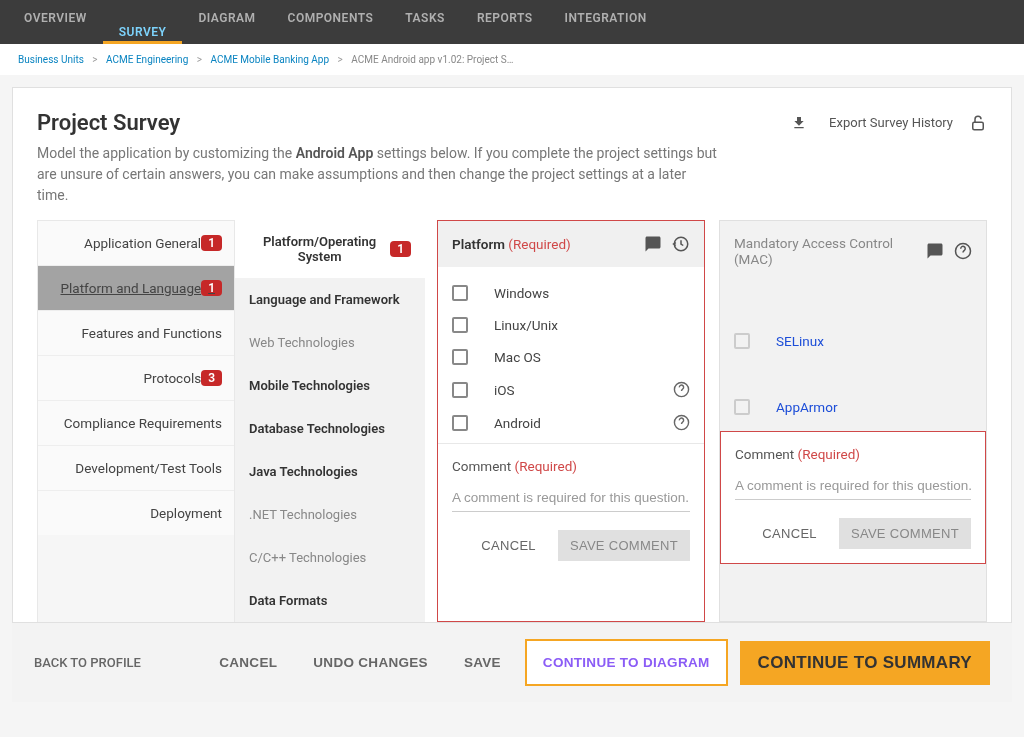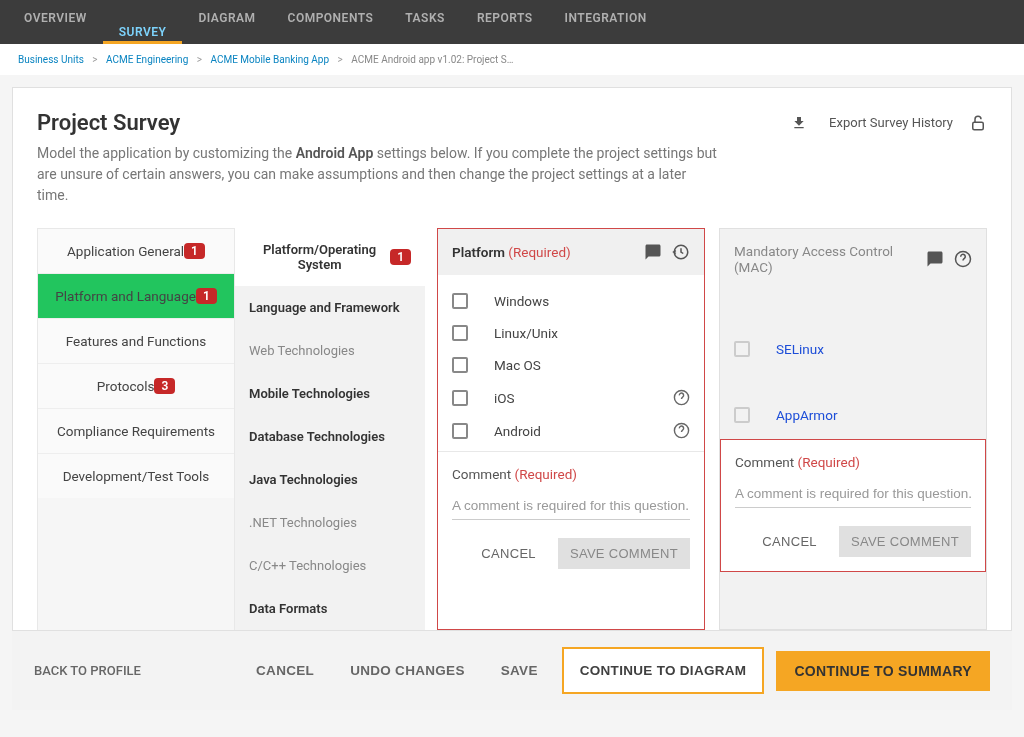--- a/index.html
+++ b/index.html
@@ -14,36 +14,36 @@
     .breadcrumb { padding: 10px 18px; font-size: 10px; color: #666; background: #fff; }
     .breadcrumb a { color: #0a84c1; text-decoration: none; }
     .breadcrumb-sep { color: #999; margin: 0 6px; }
     .breadcrumb-current { color: #888; }
     
     
     .content-wrap { padding: 12px; background: #f5f5f5; }
     .content-box { background: #fff; border: 1px solid #e0e0e0; padding: 22px 24px 0 24px; }
     
     
-    .page-header { position: relative; margin-bottom: 22px; }
+    .page-header { position: relative; margin-bottom: 14px; }
     .page-title { font-size: 22px; font-weight: 600; color: #333; }
     .page-subtitle { color: #777; font-size: 14px; margin-top: 8px; line-height: 1.5; max-width: 680px; }
     .page-subtitle b { color: #555; font-weight: 600; }
     .header-actions { position: absolute; right: 0; top: 4px; display: flex; align-items: center; gap: 16px; color: #555; font-size: 13px; }
     .header-action { display: inline-flex; align-items: flex-start; gap: 22px; cursor: pointer; }
     .icon { display: inline-flex; align-items: center; justify-content: center; }
     
     
     .body-grid { display: flex; gap: 0; }
     
     
     .leftnav { width: 198px; flex-shrink: 0; border: 1px solid #e8e8e8; border-bottom: none; background: #f6f6f6; }
-    .leftnav-item { padding: 14px 12px; font-size: 13.5px; color: #444; cursor: pointer; background: #fafafa; border-bottom: 1px solid #eee; display: flex; align-items: center; justify-content: center; }
+    .leftnav-item { padding: 14px 12px; font-size: 13.5px; color: #444; cursor: pointer; background: #fafafa; border-bottom: 1px solid #eee; display: flex; align-items: center; justify-content: flex-end; }
     .leftnav-item:last-child { border-bottom: none; }
-    .leftnav-item.active { background: #22c55e; font-weight: 400; }
+    .leftnav-item.active { background: #a3a3a3; font-weight: 400; text-decoration: underline; }
     .badge { background: #c62828; color: #fff; border-radius: 4px; padding: 1px 7px; font-size: 12px; font-weight: 600; }
     
     
     .subnav { width: 190px; flex-shrink: 0; background: #f2f2f2; padding: 0; }
     .subnav-item { padding: 14px 14px; font-size: 13px; color: #888; cursor: pointer; display: flex; justify-content: space-between; align-items: center; }
     .subnav-item.active { background: #fff; color: #333; font-weight: 600; text-align: center; }
     .subnav-item.dark { color: #333; font-weight: 600; }
     
     
     .cards-area { flex: 1; display: flex; gap: 14px; padding: 0 0 0 12px; }
@@ -74,22 +74,22 @@
     .card-right { background: #f2f2f2; border: 1px solid #e0e0e0; }
     .card-right .card-header { background: #f2f2f2; }
     .card-right .card-body { background: #f2f2f2; }
     .comment-section-right { border: 1px solid #d04848; background: #fff; padding: 14px; margin-top: 4px; }
     
     
     .footer { background: #f3f3f3; padding: 16px 22px; display: flex; align-items: center; margin-top: 0; }
     .footer-left { color: #666; font-size: 13px; font-weight: 500; cursor: pointer; }
     .footer-right { margin-left: auto; display: flex; gap: 12px; align-items: center; }
     .btn-footer { background: none; border: none; color: #666; font-size: 13.5px; font-weight: 600; padding: 10px 12px; cursor: pointer; letter-spacing: 0.3px; }
-    .btn-outline { border: 2px solid #f5a623; background: #fff; color: #404040; padding: 14px 16px; font-size: 13.5px; font-weight: 600; cursor: pointer; letter-spacing: 0.3px; }
-    .btn-primary { background: #f5a623; border: 2px solid #f5a623; color: #333; padding: 10px 16px; font-size: 14px; font-weight: 600; cursor: pointer; letter-spacing: 0.3px; }
+    .btn-outline { border: 2px solid #f5a623; background: #fff; color: #8b5cf6; padding: 14px 16px; font-size: 13.5px; font-weight: 600; cursor: pointer; letter-spacing: 0.3px; }
+    .btn-primary { background: #f5a623; border: 2px solid #f5a623; color: #333; padding: 10px 16px; font-size: 17px; font-weight: 600; cursor: pointer; letter-spacing: 0.3px; }
     
     svg { display: block; }
   </style>
 </head>
 <body>
 
 <div class="topnav">
   <div class="topnav-tab">OVERVIEW</div>
   <div class="topnav-tab active">SURVEY</div>
   <div class="topnav-tab">DIAGRAM</div>
@@ -152,20 +152,23 @@
         <div class="leftnav-item">
           <span>Protocols</span>
           <span class="badge">3</span>
         </div>
         <div class="leftnav-item">
           <span>Compliance Requirements</span>
         </div>
         <div class="leftnav-item">
           <span>Development/Test Tools</span>
         </div>
+        <div class="leftnav-item">
+          <span>Deployment</span>
+        </div>
       </div>
 
       <div class="subnav">
         <div class="subnav-item active">
           <span>Platform/Operating System</span>
           <span class="badge">1</span>
         </div>
         <div class="subnav-item dark">Language and Framework</div>
         <div class="subnav-item">Web Technologies</div>
         <div class="subnav-item dark">Mobile Technologies</div>

